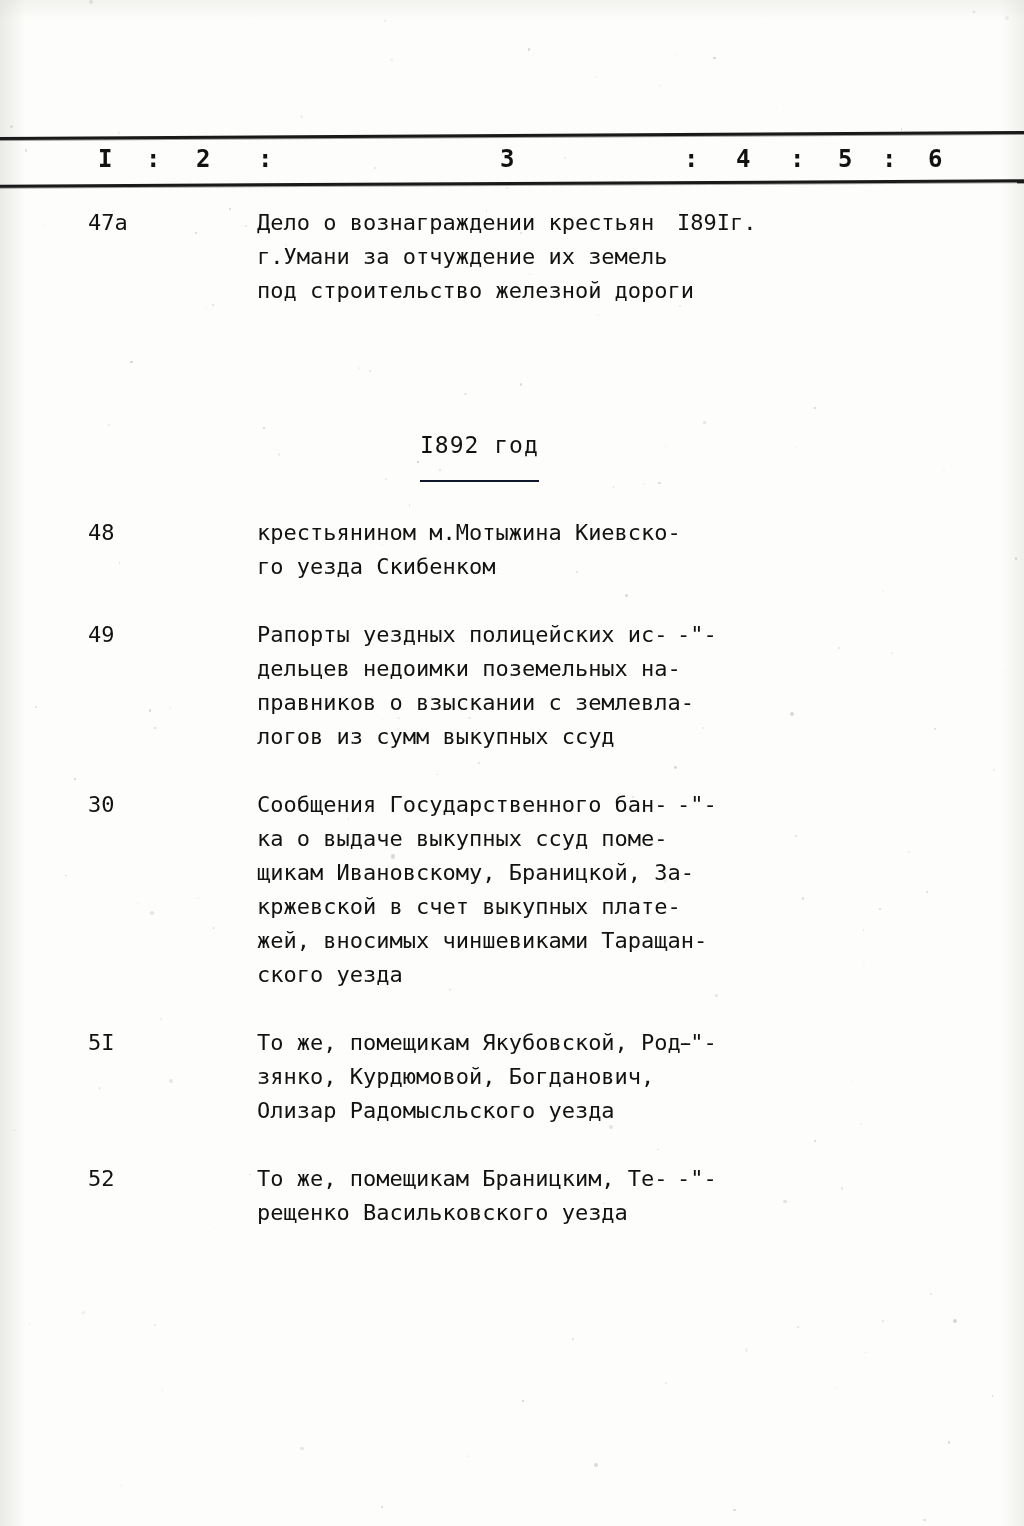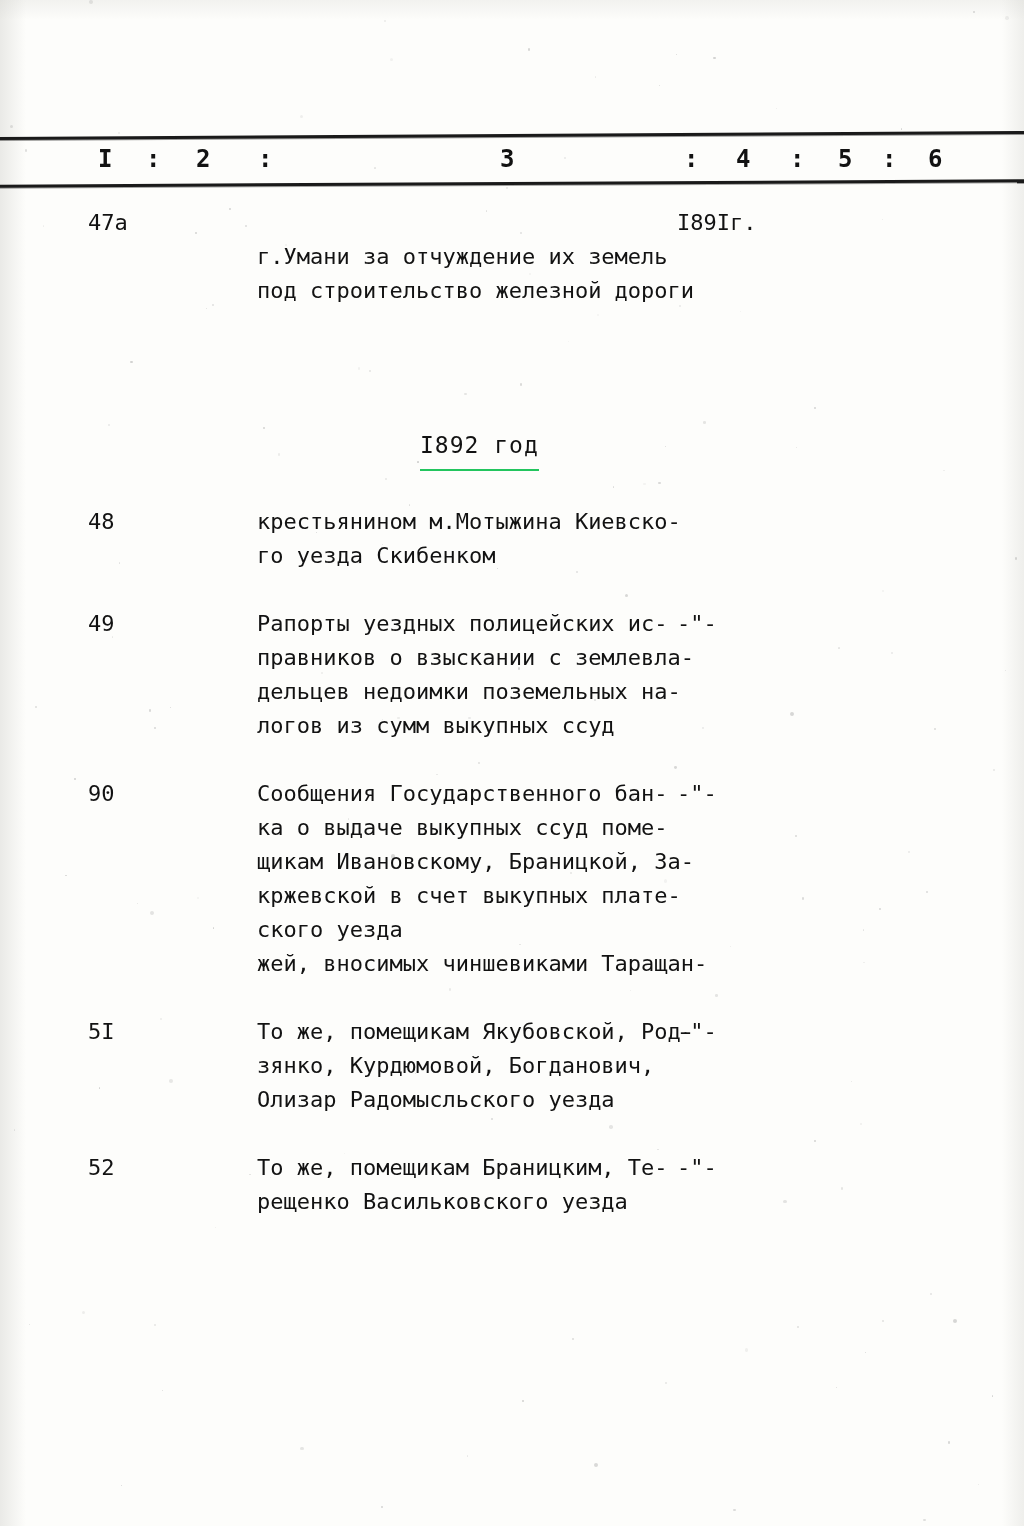--- a/index.html
+++ b/index.html
@@ -156,22 +156,22 @@
   .year-heading {
     position: relative;
     text-align: left;
     font-size: 23px;
     line-height: 34px;
     white-space: pre;
     padding-left: 420px;
   }
   .year-heading .u {
     display: inline-block;
-    border-bottom: 2px solid #22c55e;
-    padding-bottom: 7px;
+    border-bottom: 2px solid #0f172a;
+    padding-bottom: 18px;
     letter-spacing: 1px;
   }
   .gap-md  { height: 34px; }
   .gap-lg  { height: 120px; }
 </style>
 </head>
 <body>
 
 <div class="page">
 
@@ -193,55 +193,55 @@
         <span style="left: 838px;">5</span>
         <span style="left: 882px;">:</span>
         <span style="left: 928px;">6</span>
       </div>
   </div>
 
   <div class="body" id="body">
       <div class="entry">
         <div class="entry-num">47а</div>
         <div class="entry-lines">
-          <div class="line"><span class="date">I89Iг.</span></div>
+          <div class="line"><span class="txt">Дело о вознаграждении крестьян</span><span class="date">I89Iг.</span></div>
           <div class="line"><span class="txt">г.Умани за отчуждение их земель</span></div>
           <div class="line"><span class="txt">под строительство железной дороги</span></div>
         </div>
       </div>
       <div class="gap-lg"></div>
       <div class="year-heading"><span class="u">I892 год</span></div>
       <div class="gap-md"></div>
       <div class="entry">
         <div class="entry-num">48</div>
         <div class="entry-lines">
           <div class="line"><span class="txt">крестьянином м.Мотыжина Киевско-</span></div>
           <div class="line"><span class="txt">го уезда Скибенком</span></div>
         </div>
       </div>
       <div class="gap-md"></div>
       <div class="entry">
         <div class="entry-num">49</div>
         <div class="entry-lines">
           <div class="line"><span class="txt">Рапорты уездных полицейских ис-</span><span class="date">-"-</span></div>
+          <div class="line"><span class="txt">дельцев недоимки поземельных на-</span></div>
           <div class="line"><span class="txt">правников о взыскании с землевла-</span></div>
-          <div class="line"><span class="txt">дельцев недоимки поземельных на-</span></div>
           <div class="line"><span class="txt">логов из сумм выкупных ссуд</span></div>
         </div>
       </div>
       <div class="gap-md"></div>
       <div class="entry">
-        <div class="entry-num">90</div>
+        <div class="entry-num">30</div>
         <div class="entry-lines">
           <div class="line"><span class="txt">Сообщения Государственного бан-</span><span class="date">-"-</span></div>
           <div class="line"><span class="txt">ка о выдаче выкупных ссуд поме-</span></div>
           <div class="line"><span class="txt">щикам Ивановскому, Браницкой, За-</span></div>
           <div class="line"><span class="txt">кржевской в счет выкупных плате-</span></div>
+          <div class="line"><span class="txt">жей, вносимых чиншевиками Таращан-</span></div>
           <div class="line"><span class="txt">ского уезда</span></div>
-          <div class="line"><span class="txt">жей, вносимых чиншевиками Таращан-</span></div>
         </div>
       </div>
       <div class="gap-md"></div>
       <div class="entry">
         <div class="entry-num">5I</div>
         <div class="entry-lines">
           <div class="line"><span class="txt">То же, помещикам Якубовской, Род-</span><span class="date">-"-</span></div>
           <div class="line"><span class="txt">зянко, Курдюмовой, Богданович,</span></div>
           <div class="line"><span class="txt">Олизар Радомысльского уезда</span></div>
         </div>

